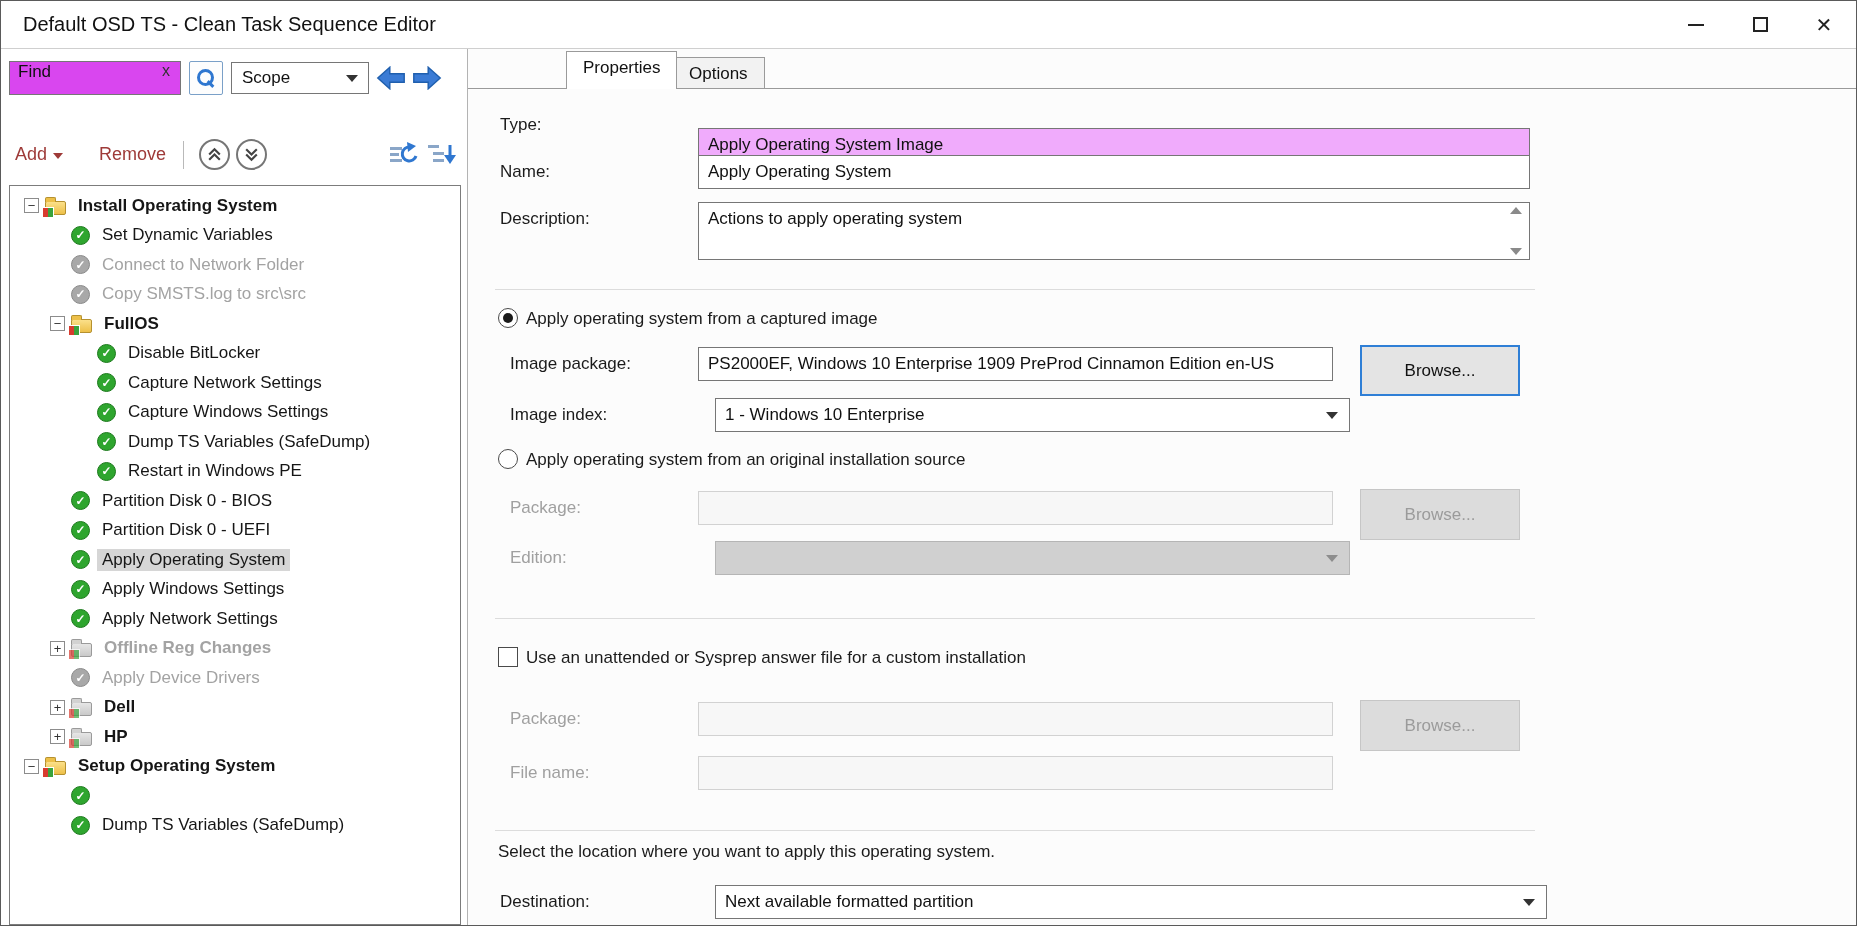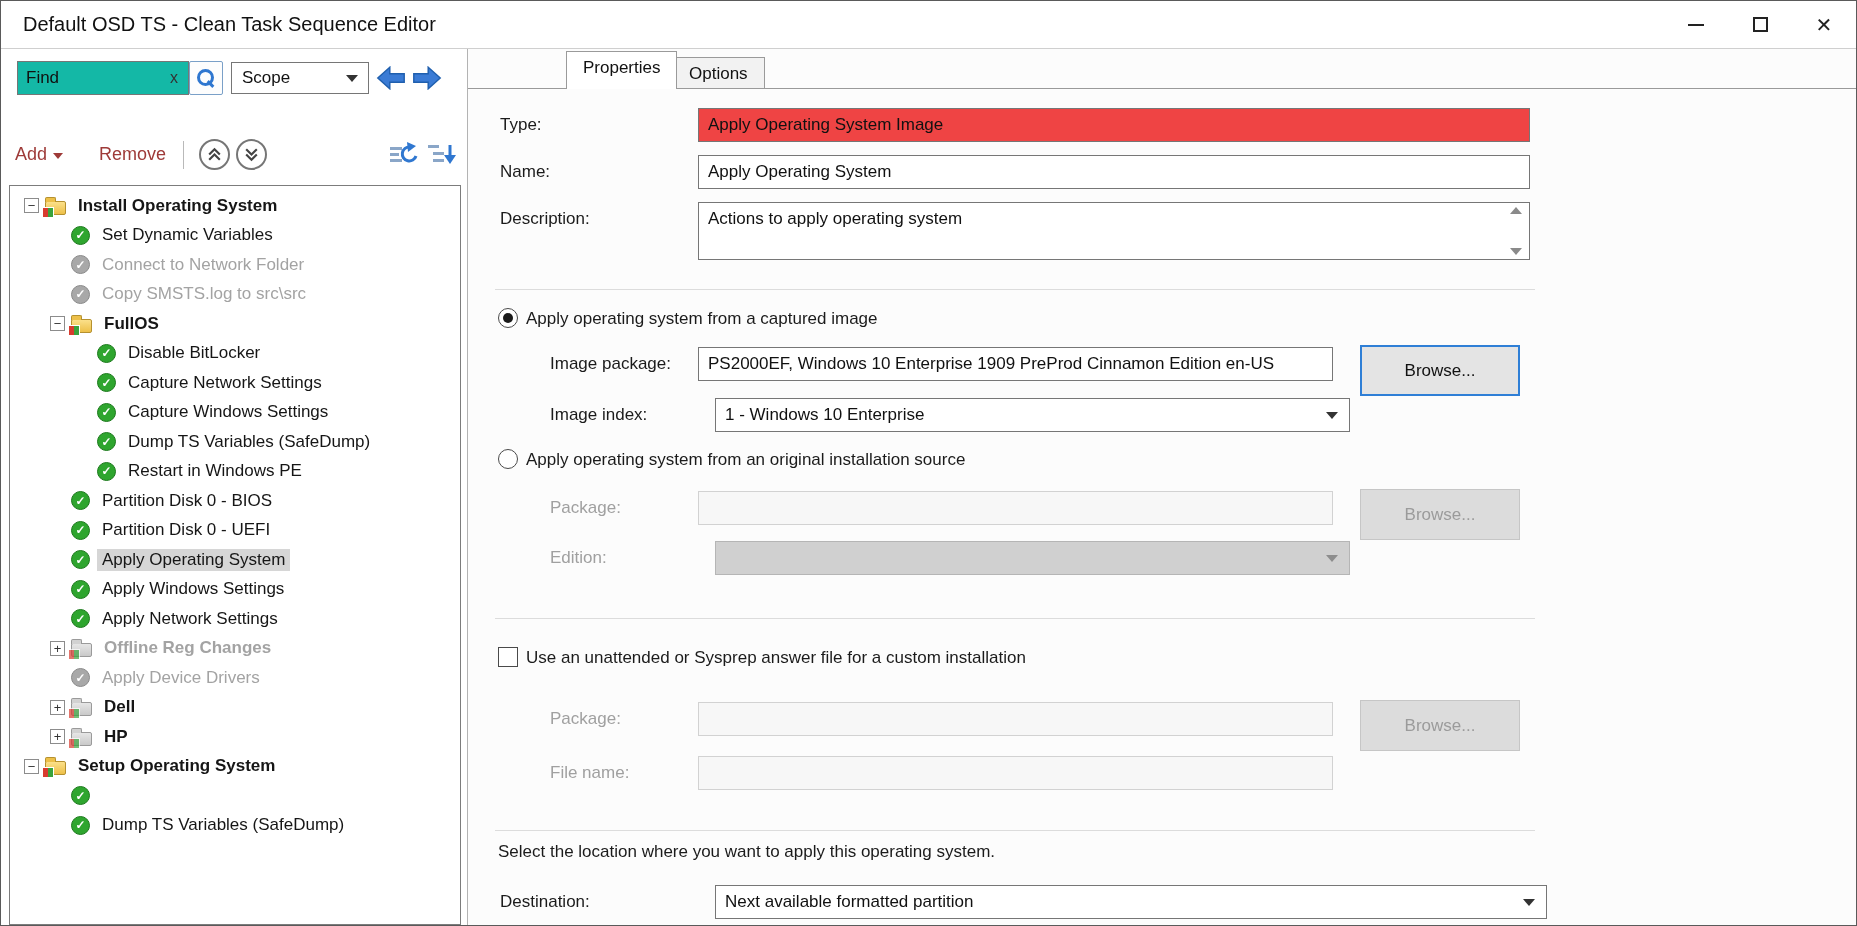--- a/index.html
+++ b/index.html
@@ -16,22 +16,22 @@
   .win-controls { margin-left:auto; display:flex; height:100%; }
   .win-btn { width:64px; height:100%; display:flex; align-items:center; justify-content:center; cursor:default; }
   .ic-min { width:16px; height:2px; background:#222; }
   .ic-max { width:15px; height:15px; border:2px solid #222; }
   .ic-close { font-size:20px; color:#222; line-height:1; }
 
   
   .left-panel { position:absolute; top:48px; left:0; width:466px; bottom:0; background:#fff; }
   .vdivider { position:absolute; top:48px; bottom:0; left:466px; width:1px; background:#b3b3b3; }
 
-  .findbox { position:absolute; left:16px; top:12px; width:172px; height:34px; background:#14b8a6;
-             border:1px solid #767676; display:flex; align-items:center; padding:0 8px; }
+  .findbox { position:absolute; left:8px; top:12px; width:172px; height:34px; background:#d946ef;
+             border:1px solid #767676; display:flex; padding:0 8px; }
   .findbox .find-text { font-size:17px; color:#111; flex:1; }
   .findbox .find-clear { font-size:16px; color:#333; padding:0 2px; }
 
   .search-btn { position:absolute; left:188px; top:12px; width:34px; height:34px; background:#fdfdfd;
                 border:1px solid #7aa0c8; border-radius:2px; display:flex; align-items:center; justify-content:center; }
   .magnifier { position:relative; width:20px; height:20px; }
   .magnifier::before { content:''; position:absolute; left:1px; top:1px; width:11px; height:11px;
                        border:3px solid #2f77d0; border-radius:50%; }
   .magnifier::after { content:''; position:absolute; left:13px; top:12px; width:3px; height:8px;
                       background:#2f77d0; transform:rotate(-45deg); }
@@ -85,27 +85,27 @@
 
   
   .right-panel { position:absolute; left:467px; top:48px; right:0; bottom:0; background:#fcfcfc; }
   .tabline { position:absolute; left:0; right:0; top:39px; height:1px; background:#9a9a9a; }
   .tab { position:absolute; font-size:17px; color:#111; border:1px solid #9a9a9a; border-bottom:none;
          display:flex; align-items:flex-start; padding:6px 16px 0 16px; }
   .tab-active { left:98px; top:2px; height:38px; background:#fff; z-index:2; }
   .tab-inactive { left:204px; top:8px; height:31px; background:#f2f2f2; z-index:1; }
 
   .flabel { position:absolute; left:32px; font-size:17px; color:#1b1b1b; white-space:nowrap; }
-  .flabel.sub { left:42px;margin-left:40px; }
+  .flabel.sub { left:42px; }
   .flabel.dis { color:#a0a0a0; }
 
   .textbox { position:absolute; left:230px; height:34px; background:#fff; border:1px solid #767676;
              font-size:17px; color:#111; padding:0 9px; display:flex; align-items:center;
              white-space:nowrap; overflow:hidden; }
-  .textbox.readonly { background:#ef4444; }
+  .textbox.readonly { background:#f0abfc;margin-top:20px; }
   .textbox.dis { background:#f7f7f7; border-color:#d2d2d2; }
   .w-full { width:832px; } .w-short { width:635px; }
 
   .combo { position:absolute; left:247px; height:34px; background:#fff; border:1px solid #767676;
            font-size:17px; color:#111; padding:0 34px 0 9px; display:flex; align-items:center;
            white-space:nowrap; overflow:hidden; }
   .combo .tri-down { position:absolute; right:11px; top:13px; }
   .combo.dis { background:#d0d0d0; border-color:#b5b5b5; color:#8d8d8d; }
   .combo.dis .tri-down { border-top-color:#8d8d8d; }
 

